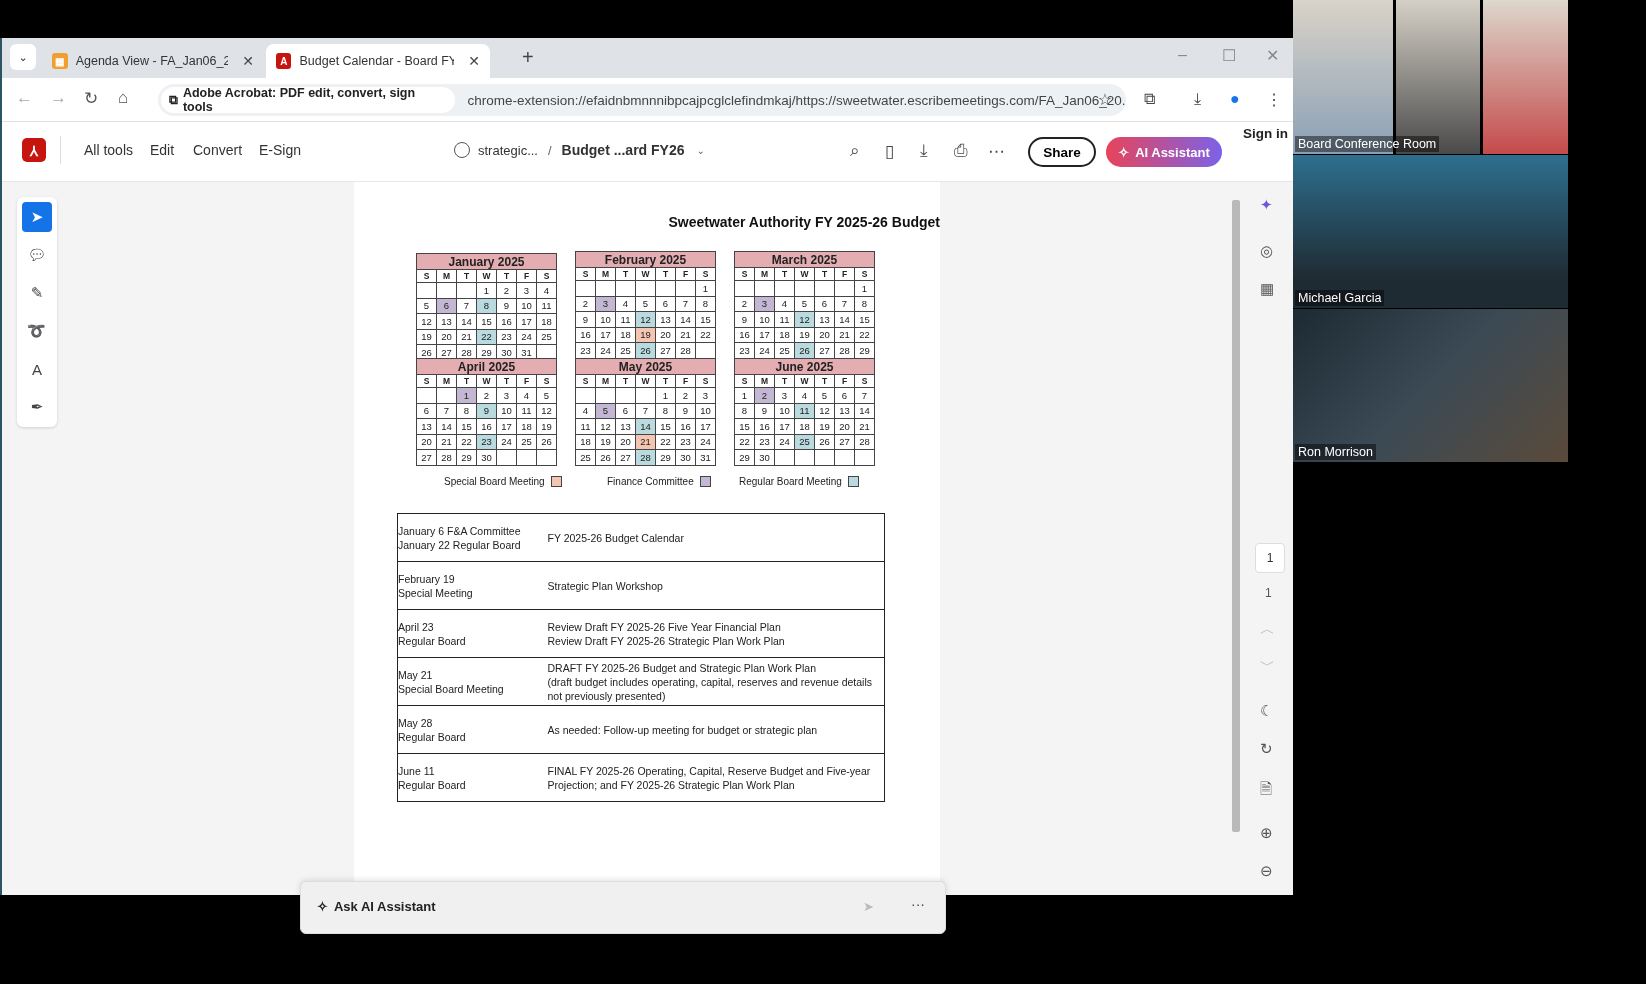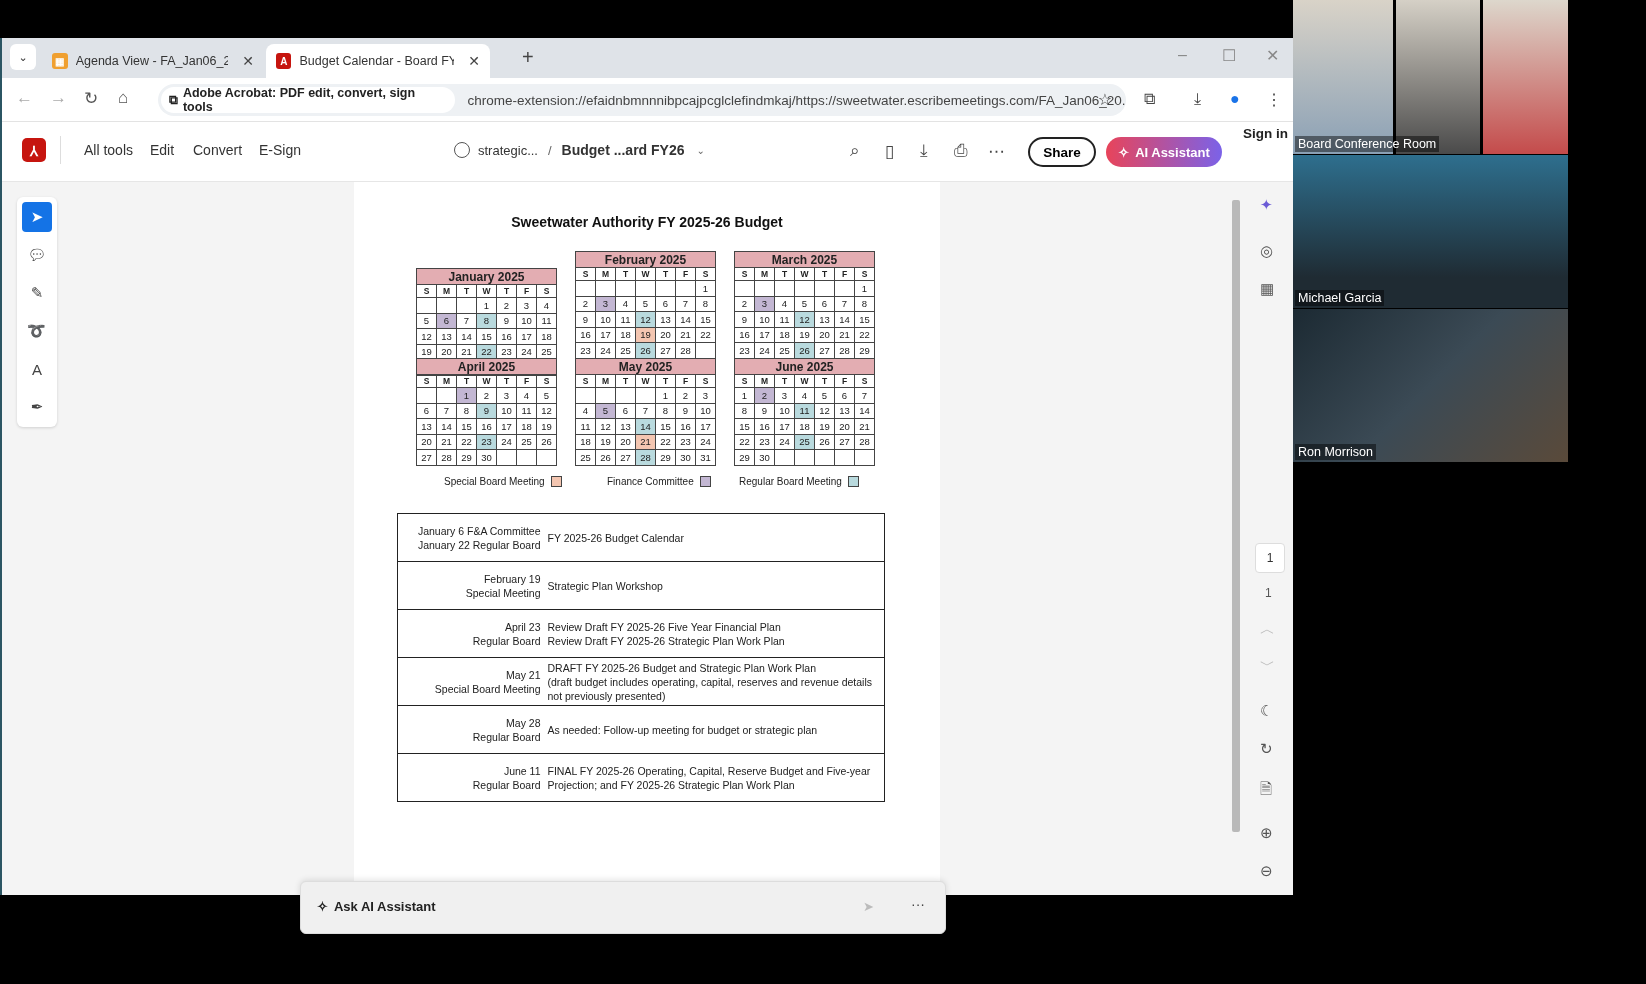--- a/index.html
+++ b/index.html
@@ -29,33 +29,33 @@
 .crumb .title{font-weight:bold;font-size:14px;margin-left:10px}
 .ticon{position:absolute;top:19px;font-size:17px;color:#444}
 .share-btn{position:absolute;left:1026px;top:15px;width:68px;height:30px;border:2px solid #222;border-radius:16px;font-weight:bold;font-size:13.5px;display:flex;align-items:center;justify-content:center;background:#fff}
 .ai-btn{position:absolute;left:1104px;top:15px;width:116px;height:30px;border-radius:16px;background:linear-gradient(90deg,#e8445a,#7b62e8);color:#fff;font-weight:bold;font-size:13px;display:flex;align-items:center;justify-content:center}
 .signin{position:absolute;left:1241px;top:4px;font-weight:bold;font-size:13.5px;color:#222}
 .workspace{position:absolute;top:144px;left:0;right:0;bottom:0;background:#f4f4f4}
 .left-tools{position:absolute;left:15px;top:15px;width:40px;height:230px;background:#fff;border-radius:6px;box-shadow:0 1px 3px rgba(0,0,0,.15)}
 .ltool{width:30px;height:30px;margin:5px auto 8px;display:flex;align-items:center;justify-content:center;font-size:15px;color:#444;border-radius:4px}
 .ltool.sel{background:#1473e6;color:#fff}
 .page{position:absolute;left:352px;top:0;width:586px;height:713px;background:#fff}
-.doc-title{position:absolute;top:32px;width:100%;text-align:center;font-weight:bold;font-size:14px;color:#111}
+.doc-title{position:absolute;top:32px;width:100%;text-align:right;font-weight:bold;font-size:14px;color:#111}
 .cal{position:absolute;border:1.2px solid #333;border-collapse:collapse;font-size:9.5px;color:#222}
 .cal td,.cal th{border:1px solid #444;width:20px;height:15.5px;text-align:center;padding:0}
 .cal .mh{background:#e3adb2;font-weight:bold;font-size:12px;height:16px}
 .cal th{font-size:8.5px;font-weight:bold;height:13px}
 .c-fin{background:#c3b7d3}
 .c-reg{background:#b9dade}
 .c-spe{background:#f4c6b1}
 .legend{position:absolute;top:294px;font-size:10px;color:#222;display:flex;align-items:center}
 .legend .sw{width:11px;height:11px;border:1px solid #444;margin-left:6px}
 .sched{position:absolute;left:43px;top:331px;width:488px;border:1.3px solid #222;border-collapse:collapse;font-size:10.5px;color:#222}
 .sched td{border-bottom:1.3px solid #222;padding:0;vertical-align:middle}
-.sched td.when{width:143px;text-align:right;line-height:14px}
+.sched td.when{width:143px;text-align:left;line-height:14px}
 .sched td.what{padding-left:7px;line-height:14px}
 .scroll-v{position:absolute;left:1228px;top:8px;width:12px;height:700px;background:#f4f4f4}
 .scroll-v .thumb{position:absolute;left:2px;top:10px;width:8px;height:632px;background:#b9b9b9;border-radius:2px}
 .right-rail{position:absolute;left:1245px;top:0;width:46px;bottom:0;background:#f4f4f4}
 .rr-icon{position:absolute;left:13px;font-size:15px;color:#555}
 .pagebox{position:absolute;left:8px;top:361px;width:30px;height:30px;border:1px solid #ddd;border-radius:4px;background:#fff;display:flex;align-items:center;justify-content:center;font-size:12px;color:#333}
 .ai-panel{position:absolute;left:298px;top:699px;width:646px;height:53px;background:#f0f0f0;border:1px solid #ddd;border-radius:6px;box-shadow:0 -1px 6px rgba(0,0,0,.12)}
 .ai-panel .lbl{position:absolute;left:16px;top:17px;font-weight:bold;font-size:13px;color:#222}
 .ai-panel .inp{position:absolute;left:174px;top:9px;width:416px;height:34px;background:#fff;border-radius:6px;border:none;padding-left:14px;font-size:13px;color:#999;font-family:"Liberation Sans",sans-serif}
 .ai-panel .send{position:absolute;left:562px;top:17px;font-size:13px;color:#bbb}
@@ -137,21 +137,21 @@
       <div class="ltool">💬︎</div>
       <div class="ltool">✎</div>
       <div class="ltool">➰</div>
       <div class="ltool">A</div>
       <div class="ltool">✒</div>
     </div>
 
     <div class="page">
       <div class="doc-title">Sweetwater Authority FY 2025-26 Budget</div>
       <div id="cals">
-          <table class="cal" style="left: 62px; top: 86px;">
+          <table class="cal" style="left: 62px; top: 71px;">
             <tbody>
               <tr>
                 <td class="mh" colspan="7">January 2025</td>
               </tr>
               <tr>
                 <th>S</th>
                 <th>M</th>
                 <th>T</th>
                 <th>W</th>
                 <th>T</th>

